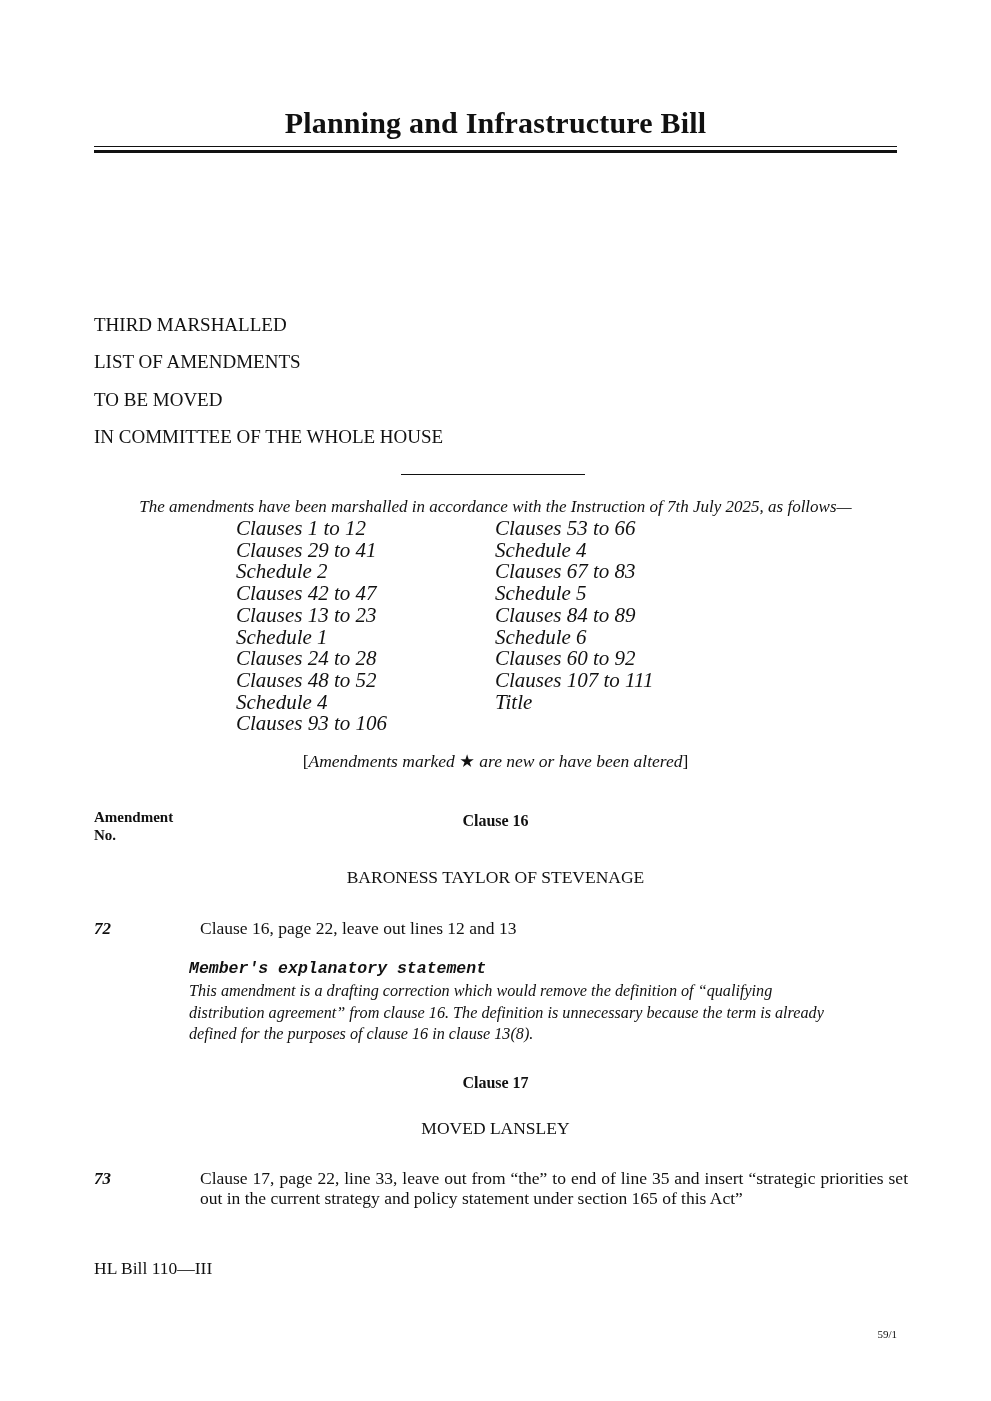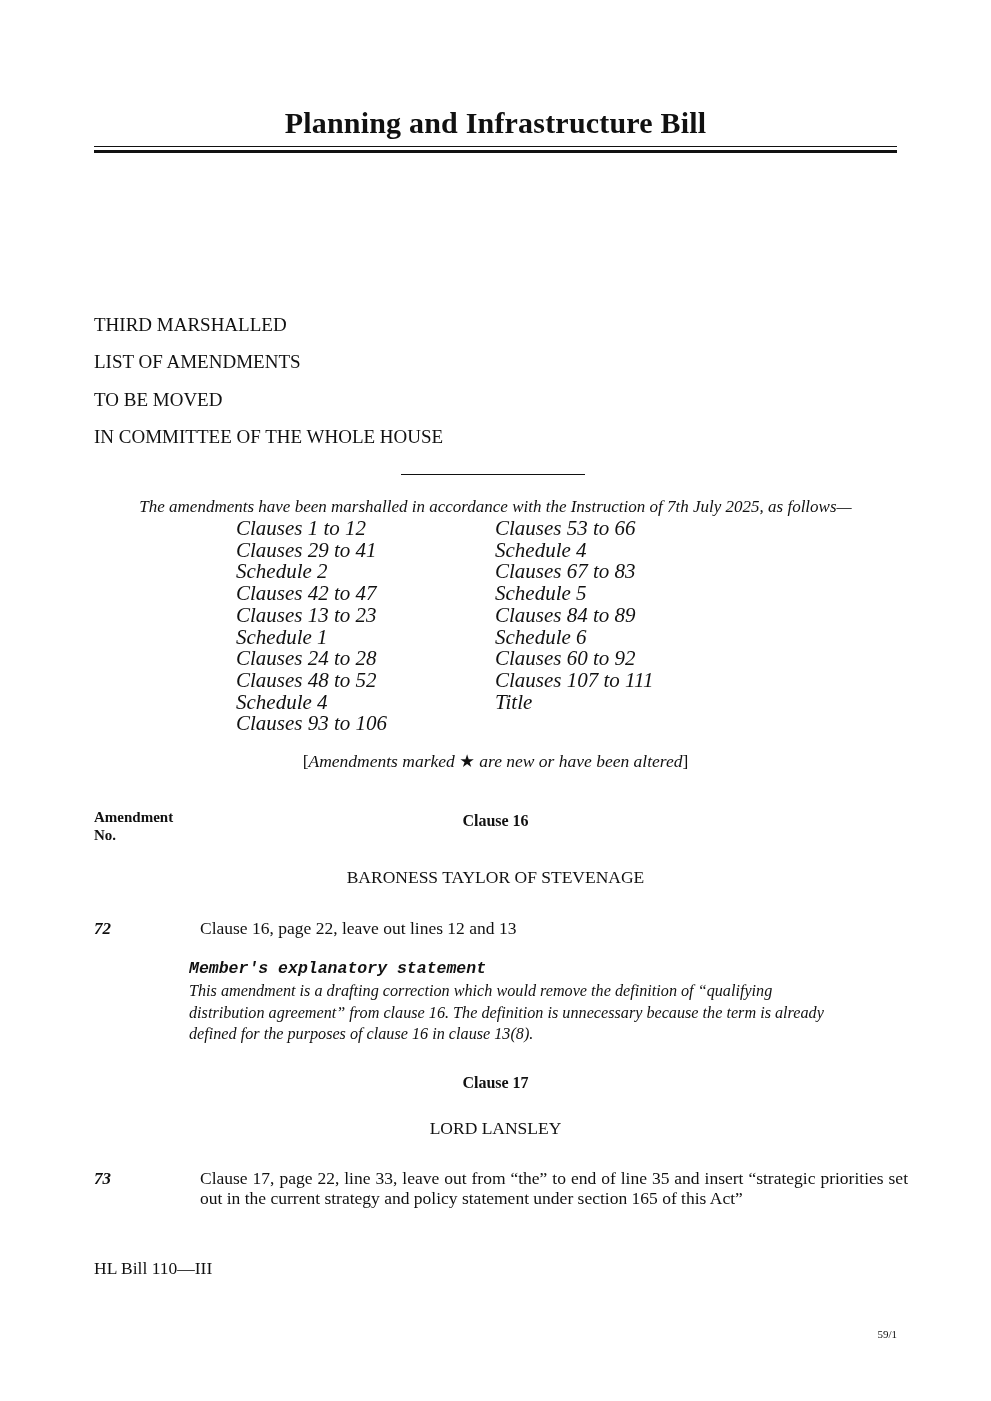--- a/index.html
+++ b/index.html
@@ -121,20 +121,20 @@
   <div class="abs amd-text" style="top:919px">Clause 16, page 22, leave out lines 12 and 13</div>
 
   <div class="abs expl-title">Member's explanatory statement</div>
   <div class="abs expl-body">
     <div>This amendment is a drafting correction which would remove the definition of “qualifying</div>
     <div>distribution agreement” from clause 16. The definition is unnecessary because the term is already</div>
     <div>defined for the purposes of clause 16 in clause 13(8).</div>
   </div>
 
   <div class="abs clause-head" style="top:1074px">Clause 17</div>
-  <div class="abs member" style="top:1118px">LORD LANSLEY</div>
+  <div class="abs member" style="top:1118px">MOVED LANSLEY</div>
   <div class="abs amd-no" style="top:1169px">73</div>
   <div class="abs amd-text" style="top:1169px">Clause 17, page 22, line 33, leave out from “the” to end of line 35 and insert “strategic priorities set out in the current strategy and policy statement under section 165 of this Act”</div>
 
   <div class="abs footer-left">HL Bill 110—III</div>
   <div class="abs footer-right">59/1</div>
 
 </div>
 
 </body></html>

